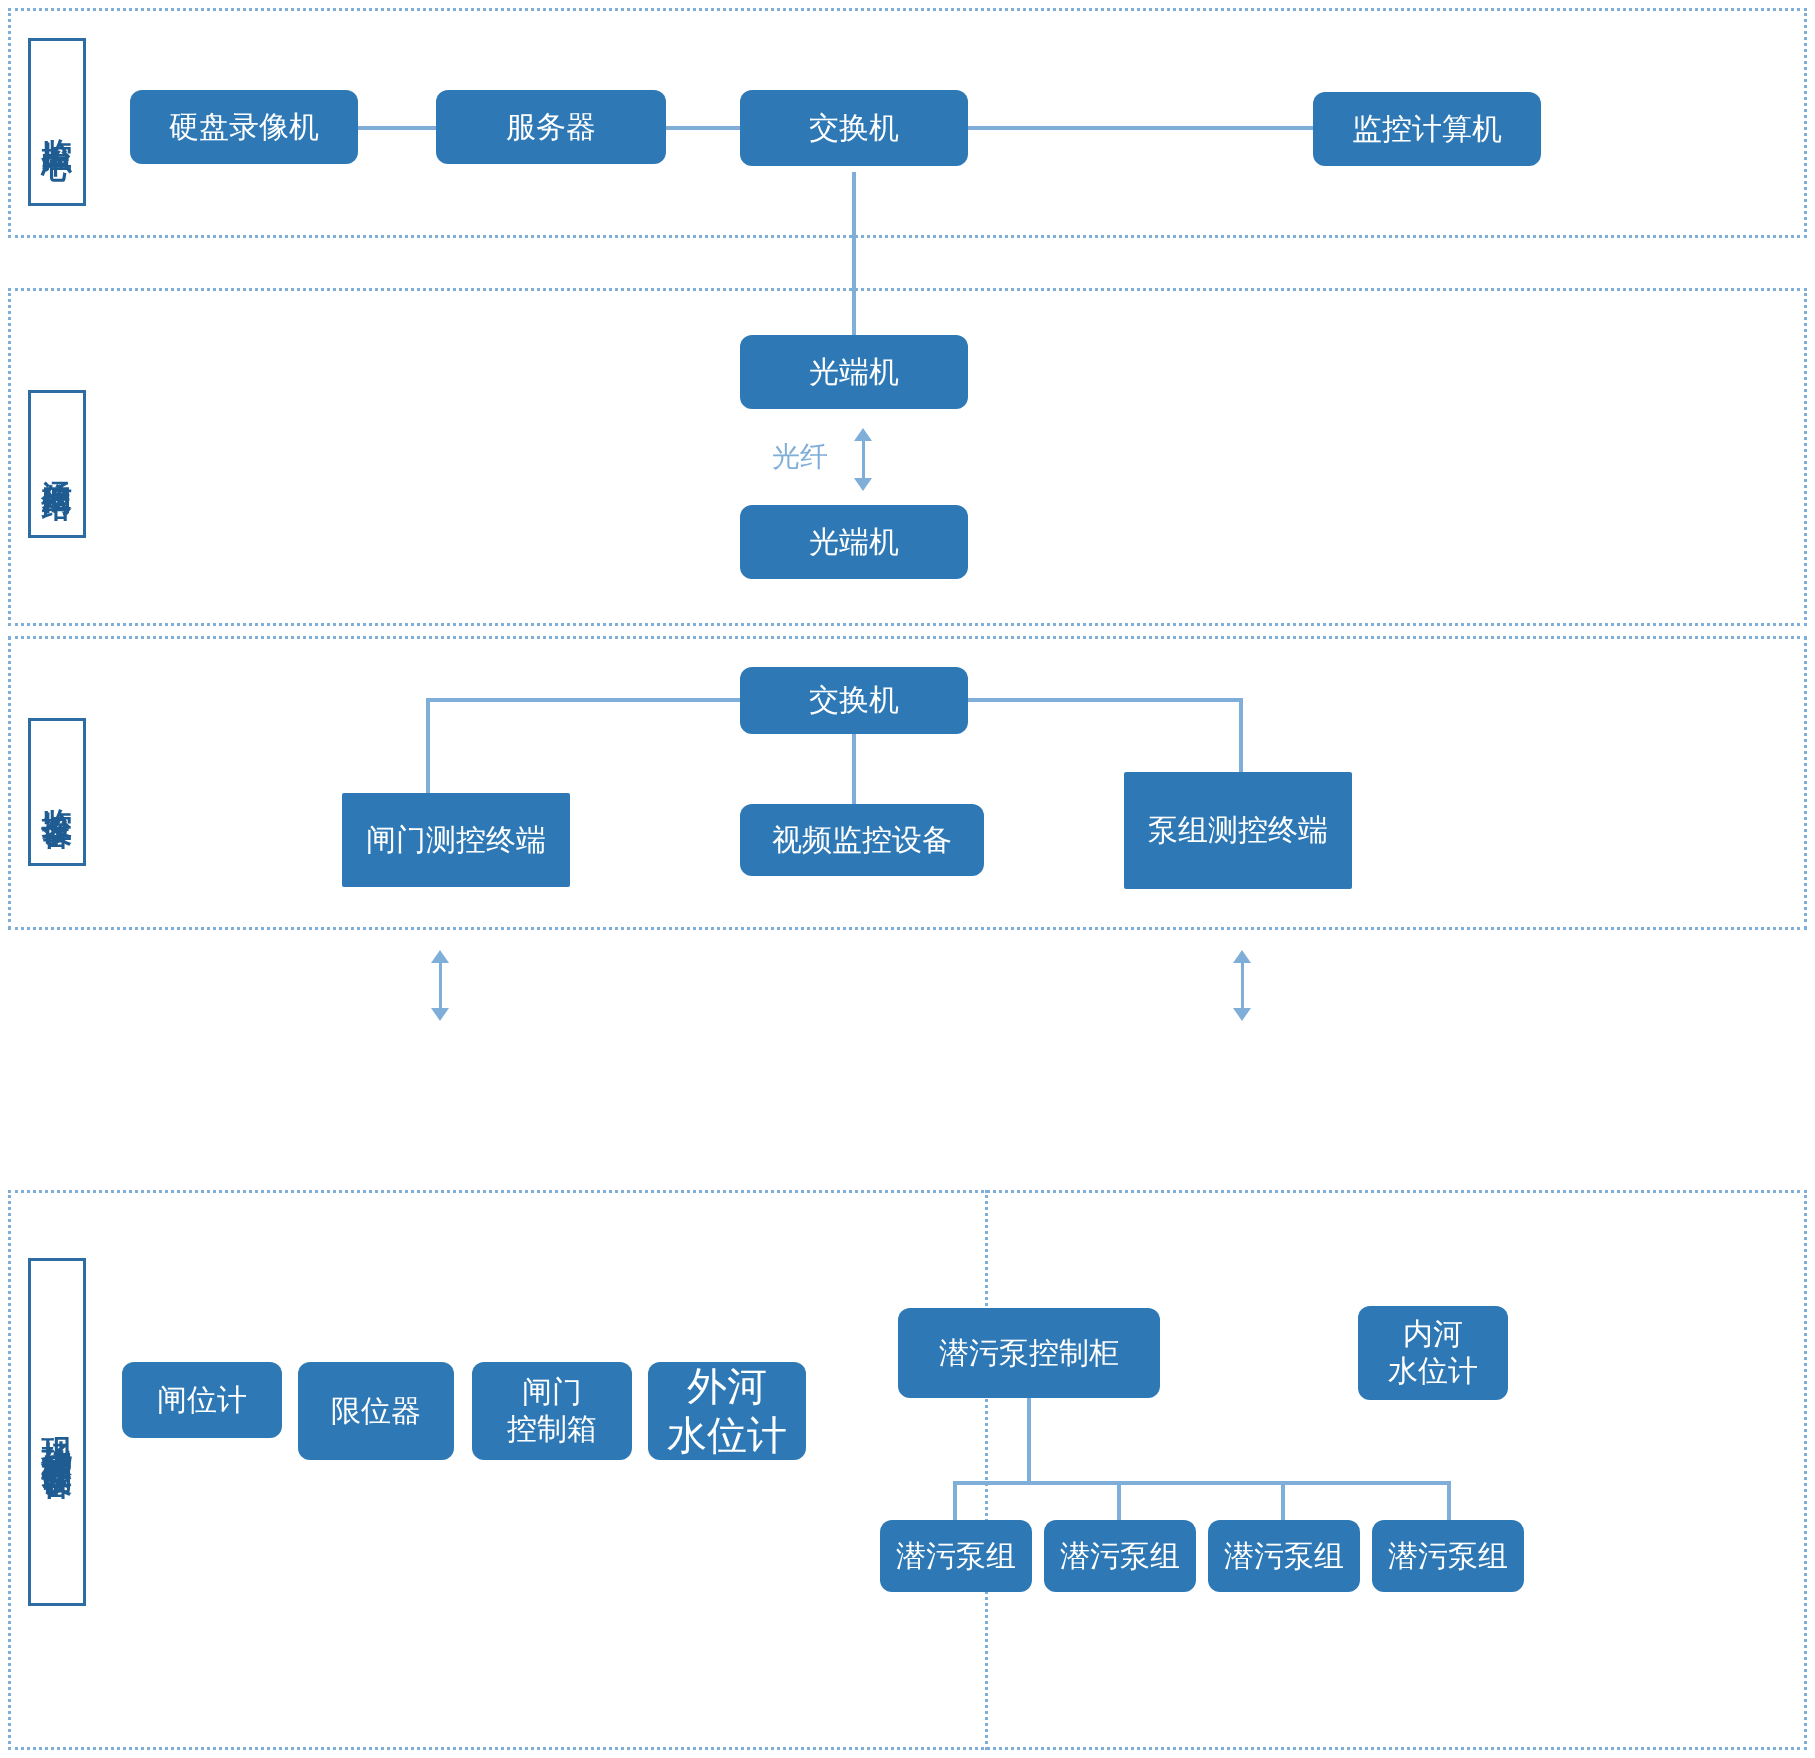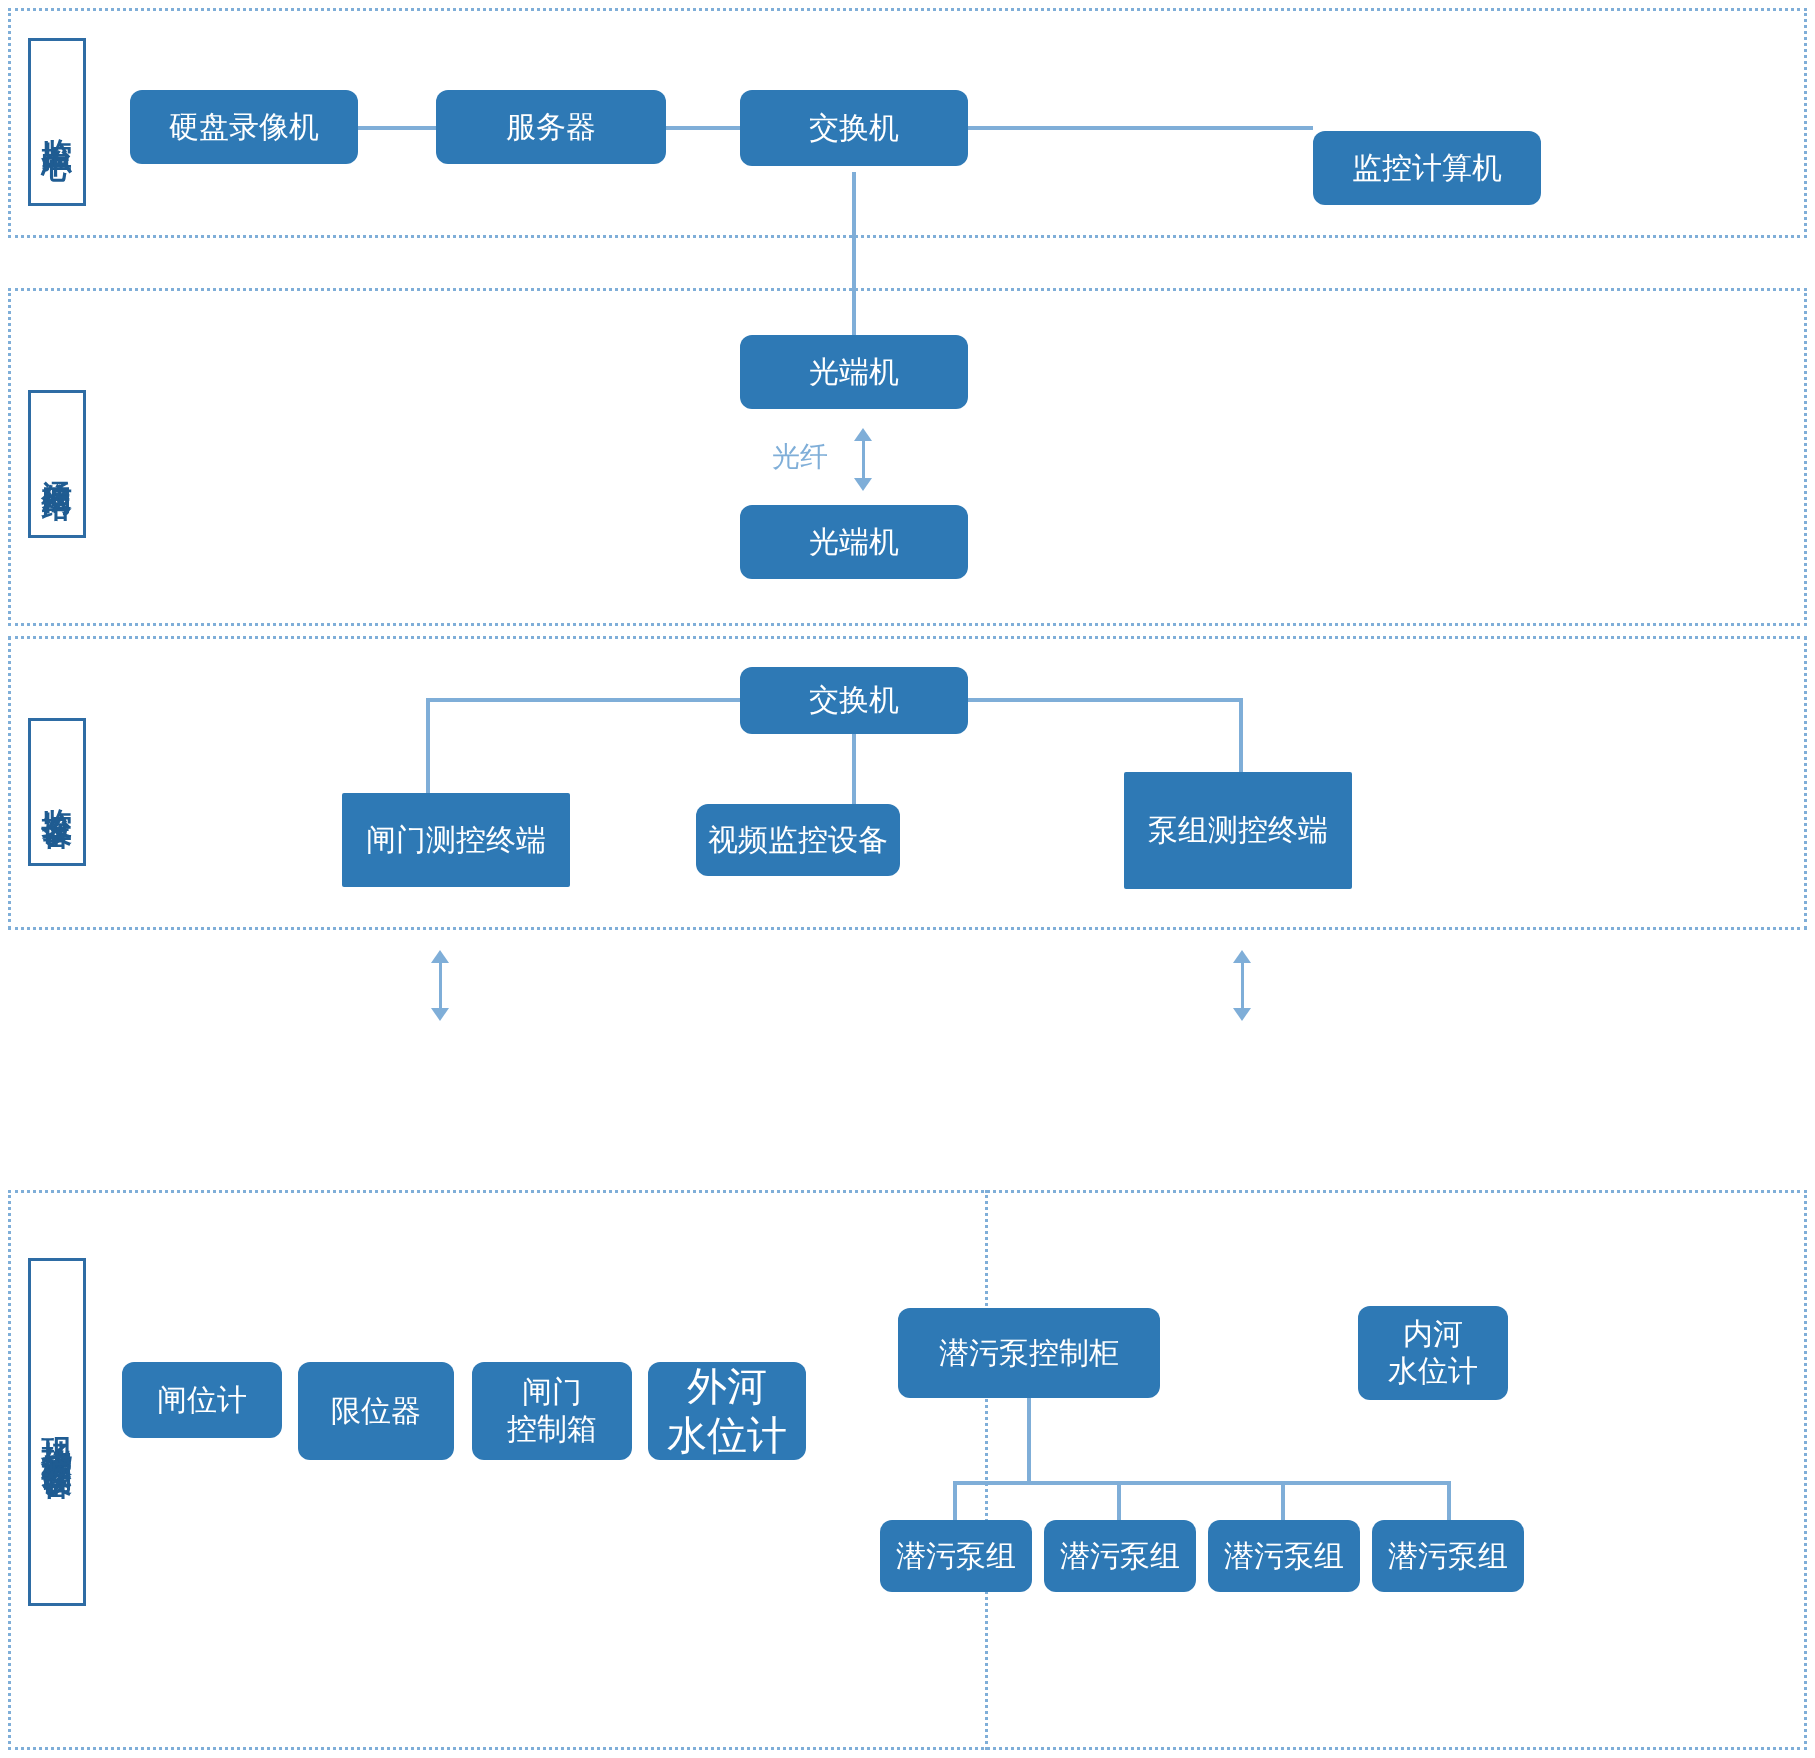--- a/index.html
+++ b/index.html
@@ -127,21 +127,21 @@
   <div class="ln h" style="left:968px; top:126px; width:345px;"></div>
 
   <div class="ln v" style="left:852px; top:172px; height:163px;"></div>
 
   <div class="node" style="left:130px; top:90px; width:228px; height:74px; font-size:30px;">硬盘录像机</div>
 
   <div class="node" style="left:436px; top:90px; width:230px; height:74px; font-size:30px;">服务器</div>
 
   <div class="node" style="left:740px; top:90px; width:228px; height:76px; font-size:30px;">交换机</div>
 
-  <div class="node" style="left:1313px; top:92px; width:228px; height:74px; font-size:30px;margin-top:39px;">监控计算机</div>
+  <div class="node" style="left:1313px; top:92px; width:228px; height:74px; font-size:30px;">监控计算机</div>
 
   <div class="node" style="left:740px; top:335px; width:228px; height:74px; font-size:30px;">光端机</div>
 
   <div class="arrow-up" style="left:854px; top:428px;"></div>
   <div class="arrow-line" style="left:862px; top:440px; height:42px;"></div>
   <div class="arrow-down" style="left:854px; top:478px;"></div>
   <div class="freetext" style="left:772px; top:438px; font-size:28px;">光纤</div>
 
   <div class="node" style="left:740px; top:505px; width:228px; height:74px; font-size:30px;">光端机</div>
 
@@ -150,21 +150,21 @@
   <div class="ln h" style="left:426px; top:698px; width:316px;"></div>
   <div class="ln v" style="left:426px; top:698px; height:97px;"></div>
 
   <div class="ln h" style="left:966px; top:698px; width:277px;"></div>
   <div class="ln v" style="left:1239px; top:698px; height:75px;"></div>
 
   <div class="ln v" style="left:852px; top:734px; height:70px;"></div>
 
   <div class="node square" style="left:342px; top:793px; width:228px; height:94px; font-size:30px;">闸门测控终端</div>
 
-  <div class="node" style="left:696px; top:804px; width:204px; height:72px; font-size:30px;">视频监控设备</div>
+  <div class="node" style="left:740px; top:804px; width:244px; height:72px; font-size:30px;">视频监控设备</div>
 
   <div class="node square" style="left:1124px; top:772px; width:228px; height:117px; font-size:30px;">泵组测控终端</div>
 
   <div class="arrow-up" style="left:431px; top:950px;"></div>
   <div class="arrow-line" style="left:439px; top:962px; height:50px;"></div>
   <div class="arrow-down" style="left:431px; top:1008px;"></div>
 
   <div class="arrow-up" style="left:1233px; top:950px;"></div>
   <div class="arrow-line" style="left:1241px; top:962px; height:50px;"></div>
   <div class="arrow-down" style="left:1233px; top:1008px;"></div>

